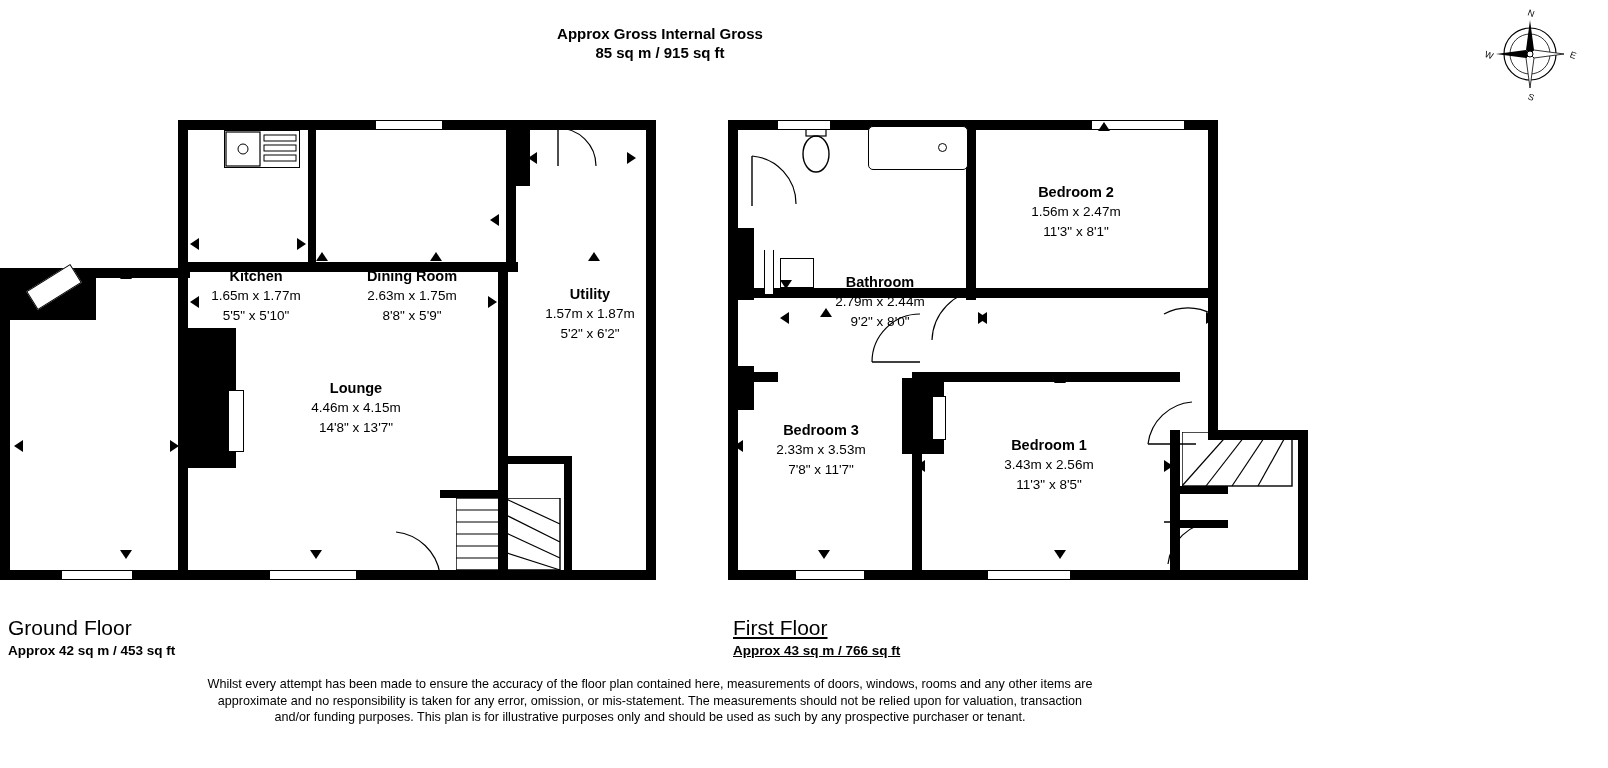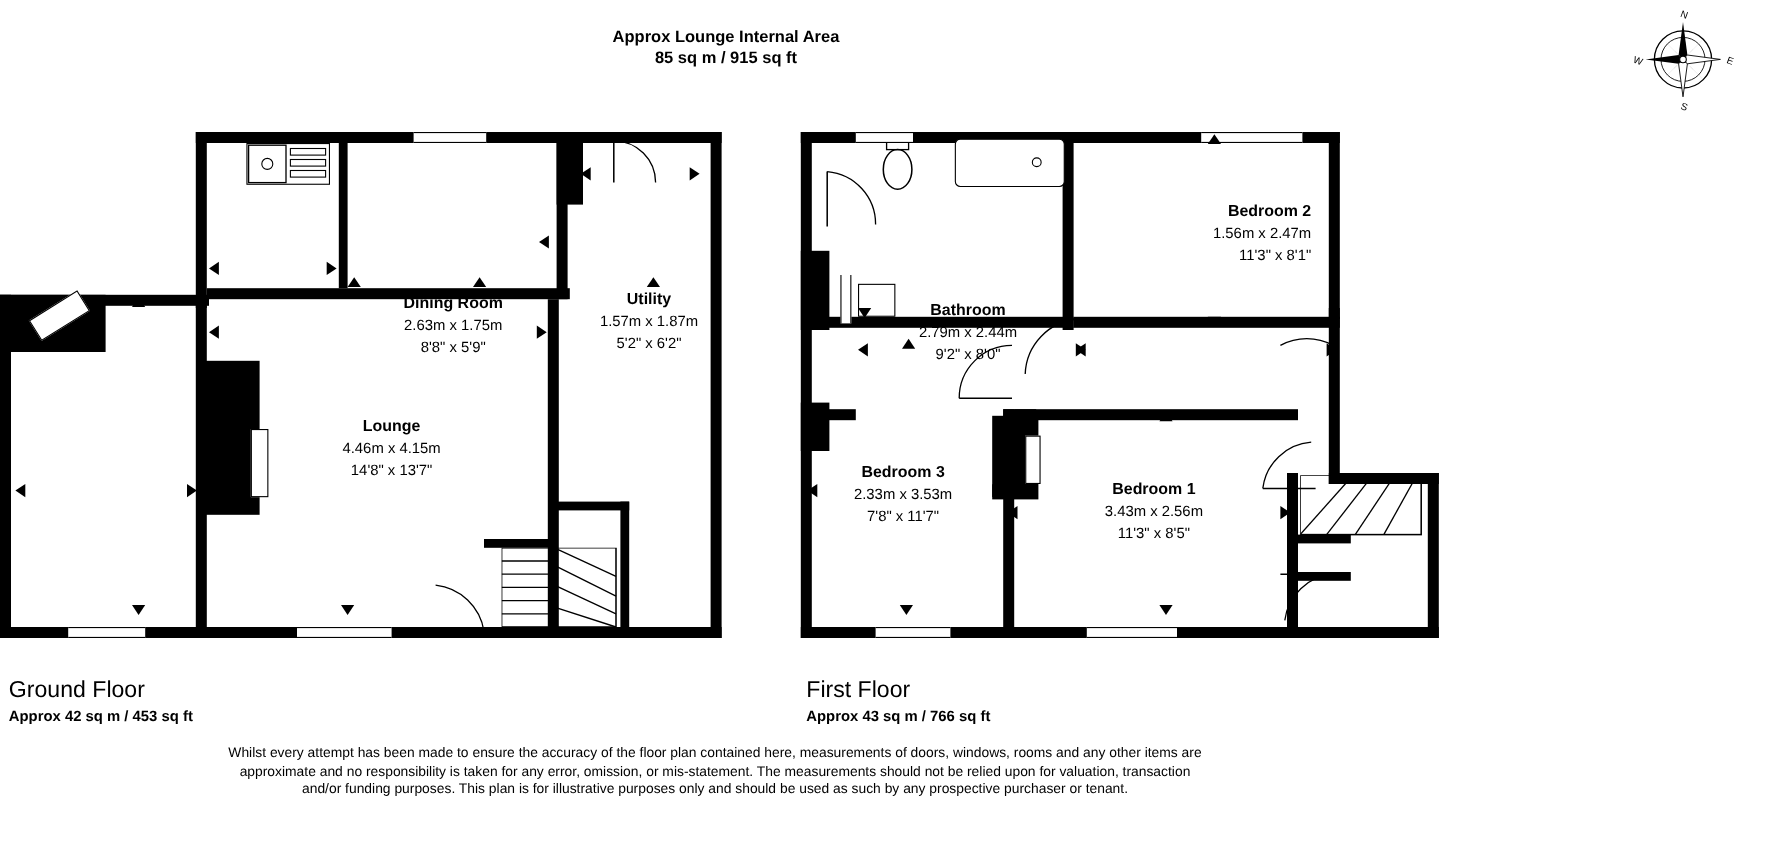--- a/index.html
+++ b/index.html
@@ -78,39 +78,39 @@
   .arr-l { border-top: 6px solid transparent; border-bottom: 6px solid transparent; border-right: 9px solid #000; }
   .arr-r { border-top: 6px solid transparent; border-bottom: 6px solid transparent; border-left: 9px solid #000; }
   .arr-u { border-left: 6px solid transparent; border-right: 6px solid transparent; border-bottom: 9px solid #000; }
   .arr-d { border-left: 6px solid transparent; border-right: 6px solid transparent; border-top: 9px solid #000; }
 
   
   .floor-caption { position: absolute; }
   .floor-caption .ftitle { font-size: 21px; line-height: 26px; }
   .floor-caption .fsub { font-size: 13.5px; font-weight: bold; line-height: 20px; }
   #ground-caption { left: 8px; top: 615px; }
-  #first-caption  { left: 733px; top: 615px; }
+  #first-caption  { left: 733px; top: 615px; text-decoration: underline; }
 
   
   #disclaimer {
     left: 200px; top: 676px; width: 900px;
     text-align: center;
     font-size: 12.6px;
     line-height: 16.5px;
   }
 
   
   .fx { position: absolute; box-sizing: border-box; border: 1.5px solid #000; background:#fff; }
   .fx-thin { position: absolute; box-sizing: border-box; border: 1px solid #000; background:#fff; }
 </style>
 </head>
 <body>
 
 <div id="header" class="abs">
-  <div>Approx Lounge Internal Area</div>
+  <div>Approx Gross Internal Gross</div>
   <div>85 sq m / 915 sq ft</div>
 </div>
 
 <div id="compass" class="abs">
   <svg width="100" height="100" viewBox="0 0 100 100">
     <circle cx="50" cy="50" r="26" fill="none" stroke="#000" stroke-width="1.2"></circle>
     <circle cx="50" cy="50" r="20" fill="none" stroke="#000" stroke-width="0.8"></circle>
     <polygon points="50,16 54,46 50,50 46,46" fill="#000"></polygon>
     <polygon points="50,84 54,54 50,50 46,54" fill="#fff" stroke="#000" stroke-width="0.8"></polygon>
     <polygon points="16,50 46,46 50,50 46,54" fill="#000"></polygon>
@@ -210,26 +210,31 @@
 
   <div class="arr arr-u" style="left:120px; top:160px;"></div>
   <div class="arr arr-l" style="left:14px; top:330px;"></div>
   <div class="arr arr-r" style="left:170px; top:330px;"></div>
   <div class="arr arr-d" style="left:120px; top:440px;"></div>
 
   <div class="arr arr-l" style="left:190px; top:186px;"></div>
   <div class="arr arr-r" style="left:488px; top:186px;"></div>
   <div class="arr arr-d" style="left:310px; top:440px;"></div>
 
+  <div class="room-label" style="left:158px; top:156px; width:196px;">
+    <span class="rname">Kitchen</span>
+    <span class="rdim">1.65m x 1.77m</span>
+    <span class="rdim">5'5" x 5'10"</span>
+  </div>
   <div class="room-label" style="left:308px; top:156px; width:208px;">
     <span class="rname">Dining Room</span>
     <span class="rdim">2.63m x 1.75m</span>
     <span class="rdim">8'8" x 5'9"</span>
   </div>
-  <div class="room-label" style="left:497px; top:152px; width:186px;">
+  <div class="room-label" style="left:497px; top:174px; width:186px;">
     <span class="rname">Utility</span>
     <span class="rdim">1.57m x 1.87m</span>
     <span class="rdim">5'2" x 6'2"</span>
   </div>
   <div class="room-label" style="left:258px; top:268px; width:196px;">
     <span class="rname">Lounge</span>
     <span class="rdim">4.46m x 4.15m</span>
     <span class="rdim">14'8" x 13'7"</span>
   </div>
 </div>
@@ -324,21 +329,21 @@
   <div class="arr arr-r" style="left:444px; top:350px;"></div>
   <div class="arr arr-u" style="left:334px; top:264px;"></div>
   <div class="arr arr-d" style="left:334px; top:440px;"></div>
 
   <div class="room-label" style="left:780px; top:0px; width:0;"></div>
   <div class="room-label" style="left:60px; top:162px; width:200px;">
     <span class="rname">Bathroom</span>
     <span class="rdim">2.79m x 2.44m</span>
     <span class="rdim">9'2" x 8'0"</span>
   </div>
-  <div class="room-label" style="left:272px; top:72px; width:200px;text-align:right;">
+  <div class="room-label" style="left:256px; top:72px; width:200px;">
     <span class="rname">Bedroom 2</span>
     <span class="rdim">1.56m x 2.47m</span>
     <span class="rdim">11'3" x 8'1"</span>
   </div>
   <div class="room-label" style="left:2px; top:310px; width:198px;">
     <span class="rname">Bedroom 3</span>
     <span class="rdim">2.33m x 3.53m</span>
     <span class="rdim">7'8" x 11'7"</span>
   </div>
   <div class="room-label" style="left:230px; top:325px; width:198px;">

